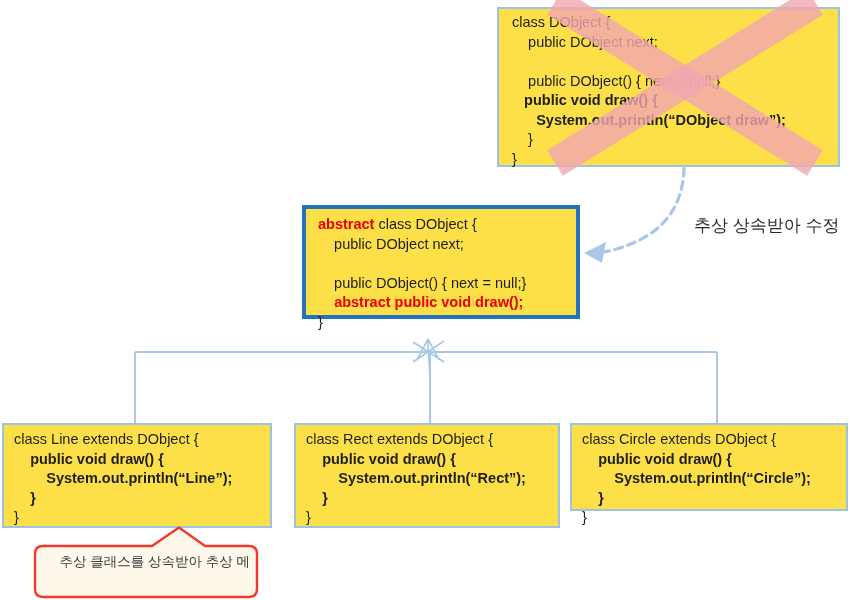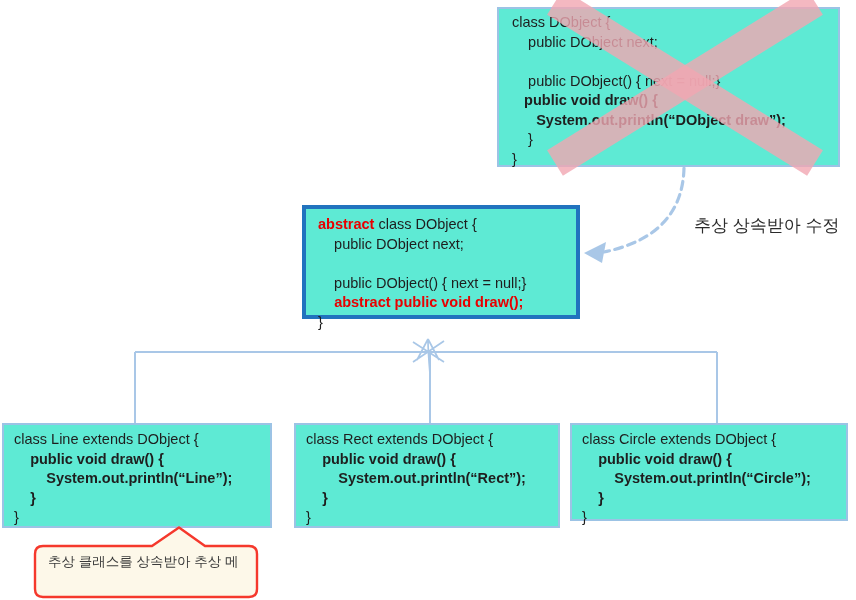--- a/index.html
+++ b/index.html
@@ -4,50 +4,50 @@
 <style>
   html,body{margin:0;padding:0;}
   body{background:#fff;font-family:"Liberation Sans","DejaVu Sans",sans-serif;}
   #canvas{position:relative;width:856px;height:600px;background:var(--background,#fff);overflow:hidden;}
 
   svg.layer{position:absolute;left:0;top:0;width:856px;height:600px;pointer-events:none;}
   #connector-layer{z-index:1;}
   #overlay-layer{z-index:3;}
 
   .code-box{
-    position:absolute;z-index:2;background:#5eead4;
+    position:absolute;z-index:2;background:#fde047;
     border:2px solid var(--box-border-light,#9CC3E5);
     box-sizing:border-box;color:var(--code-text,#1E1E1E);
     font-size:14.5px;line-height:19.5px;white-space:pre;
   }
   .code-box.strong{border:4px solid var(--box-border-strong,#2173BE);}
   .code-line{white-space:pre;}
   .code-line span.b{font-weight:bold;}
   .code-line span.r{color:var(--accent-red,#E80000);font-weight:bold;}
 
   #box-old{left:497px;top:7px;width:343px;height:160px;padding:4px 0 0 13px;}
   #box-abstract{left:302px;top:205px;width:278px;height:114px;padding:6px 0 0 12px;}
   #box-line{left:2px;top:423px;width:270px;height:105px;padding:5px 12px 0 10px;}
   #box-rect{left:294px;top:423px;width:266px;height:105px;padding:5px 4px 0 10px;}
-  #box-circle{left:570px;top:423px;width:278px;height:98px;padding:5px 0 0 10px;}
+  #box-circle{left:570px;top:423px;width:278px;height:88px;padding:5px 0 0 10px;}
 
   .tree-line{stroke:var(--connector-blue,#A9C7E7);stroke-width:2;fill:none;}
   .tree-arrow{stroke:var(--connector-blue,#A9C7E7);stroke-width:1.7;fill:none;}
   .dash-curve{stroke:var(--connector-blue,#A9C7E7);stroke-width:3.2;fill:none;stroke-dasharray:8 5.5;stroke-linecap:round;}
   .dash-arrowhead{fill:var(--connector-blue,#A9C7E7);stroke:none;}
   .cross-bar{stroke:var(--cross-pink,#F2A7B2);stroke-width:30;opacity:.8;stroke-linecap:butt;}
   .callout-shape{fill:var(--callout-fill,#FDF8E9);stroke:var(--callout-border,#F5382C);stroke-width:2.4;stroke-linejoin:round;}
 
   #revision-label{
     position:absolute;z-index:3;left:694px;top:214px;
     font-size:17px;color:var(--label-text,#2B2B2B);white-space:nowrap;
   }
   #callout-text{
     position:absolute;z-index:4;left:48px;top:552px;width:202px;
-    font-size:13.5px;line-height:19px;color:var(--callout-text,#3A3A3A);
+    font-size:13.5px;line-height:19px;color:var(--callout-text,#3A3A3A);text-align:right;
   }
 </style>
 </head>
 <body>
 
 <div id="canvas">
 
   <svg class="layer" id="connector-layer">
     <g>
       <path class="tree-line" d="M135 352 H717 M135 352 V423 M430 352 V423 M717 352 V423"></path>

